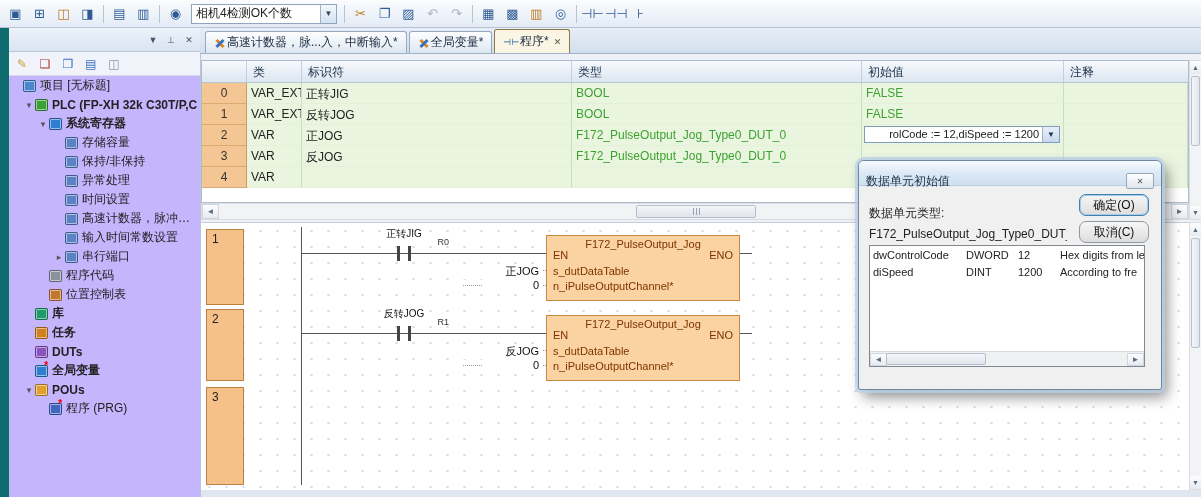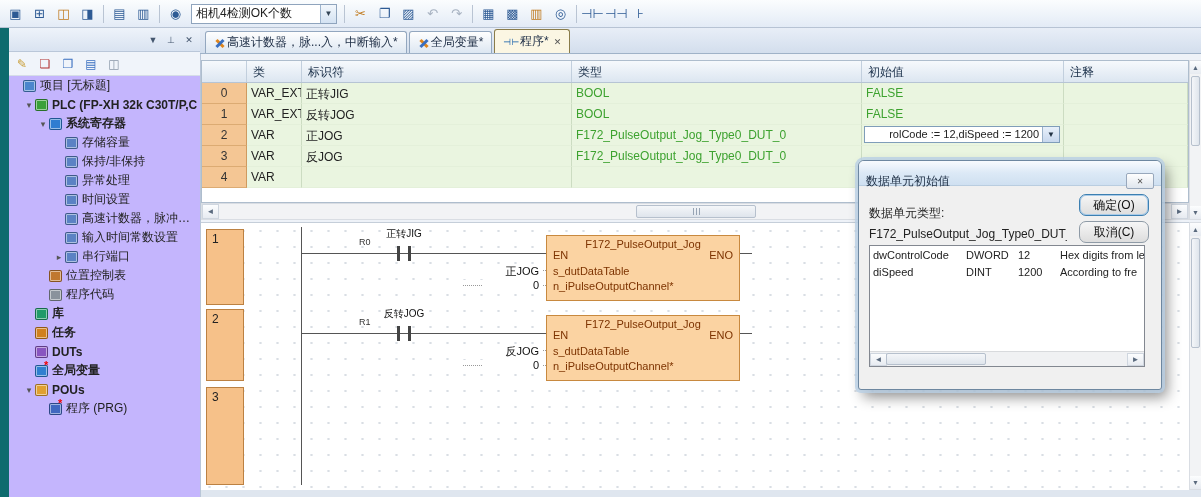--- a/index.html
+++ b/index.html
@@ -87,21 +87,21 @@
  border:1px solid #b6c0cd;border-radius:2px}
 
 
 #ladder{position:absolute;left:0;top:168px;width:988px;height:268px;background:#fff;border-top:1px solid #c5ced9;
  background-image:radial-gradient(circle,#d9dee4 1px,transparent 1.3px);background-size:17px 16px}
 .rail{position:absolute;left:100px;top:4px;height:258px;width:1px;background:#555}
 .rnum{position:absolute;left:5px;width:38px;background:#f6c189;border:1px solid #bc8142;color:#222;padding:2px 0 0 5px}
 .wire{position:absolute;height:1px;background:#555}
 .cbar{position:absolute;width:3px;height:15px;background:#444}
 .clabel{position:absolute;font-size:10px;color:#111;text-align:center}
-.caddr{position:absolute;font-size:9px;color:#333;text-align:left}
+.caddr{position:absolute;font-size:9px;color:#333;text-align:right}
 .fblock{position:absolute;left:345px;width:194px;height:66px;background:#fbd3a2;border:1px solid #c8893f;
  color:#7d3300;font-size:11px}
 .fbt{position:absolute;left:0;right:0;top:2px;text-align:center;white-space:nowrap}
 .fbl{position:absolute;left:6px;white-space:nowrap}
 .fbr{position:absolute;right:6px}
 .dotl{position:absolute;border-top:1px dotted #999;width:83px;left:262px}
 .ilabel{position:absolute;font-size:11px;color:#111;text-align:right;background:#fff;padding-right:3px}
 #bstrip{position:absolute;left:0;top:436px;width:1001px;height:7px;background:#dfe6ef}
 
 
@@ -224,27 +224,27 @@
     <span class="ti" style="background:#5b82c4"></span>
     <span class="tl">输入时间常数设置</span>
   </div>
   <div class="trow l3">
     <span class="exp">▸</span>
     <span class="ti" style="background:#5b82c4"></span>
     <span class="tl">串行端口</span>
   </div>
   <div class="trow l2">
     <span class="exp"></span>
+    <span class="ti" style="background:#8a929c"></span>
+    <span class="tl">程序代码</span>
+  </div>
+  <div class="trow l2">
+    <span class="exp"></span>
     <span class="ti" style="background:#c07830"></span>
     <span class="tl">位置控制表</span>
-  </div>
-  <div class="trow l2">
-    <span class="exp"></span>
-    <span class="ti" style="background:#8a929c"></span>
-    <span class="tl">程序代码</span>
   </div>
   <div class="trow l1">
     <span class="exp"></span>
     <span class="ti" style="background:#209a6a"></span>
     <span class="tl b">库</span>
   </div>
   <div class="trow l1">
     <span class="exp"></span>
     <span class="ti" style="background:#d08020"></span>
     <span class="tl b">任务</span>

